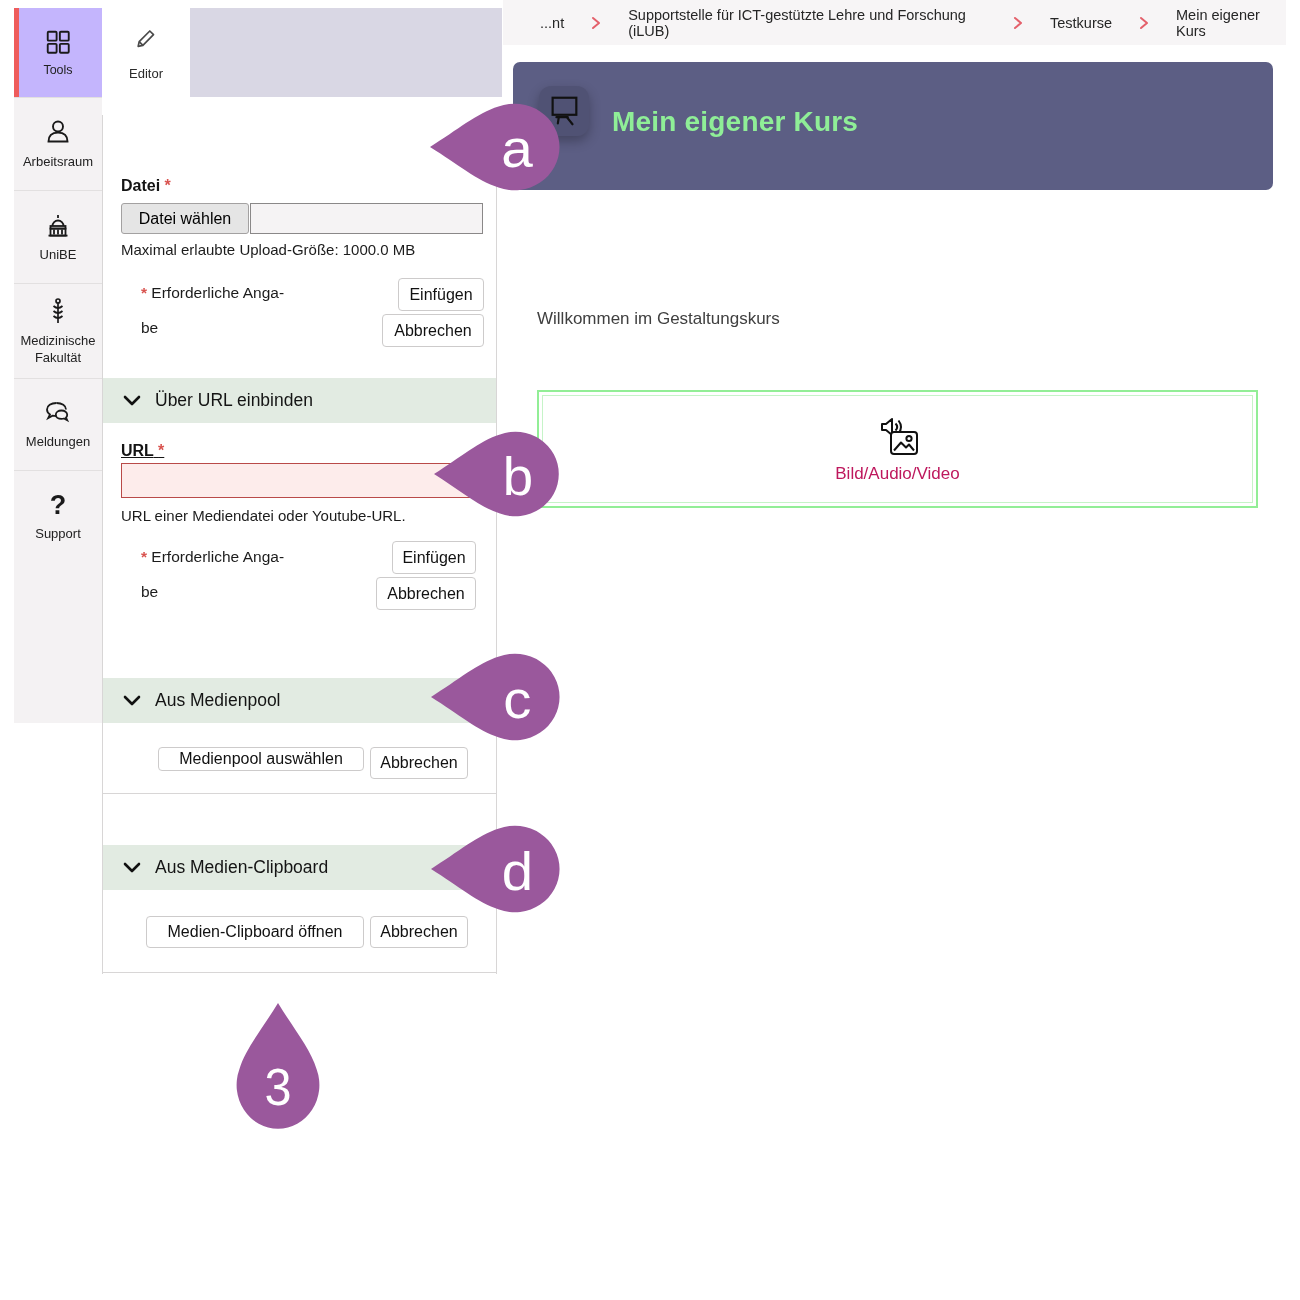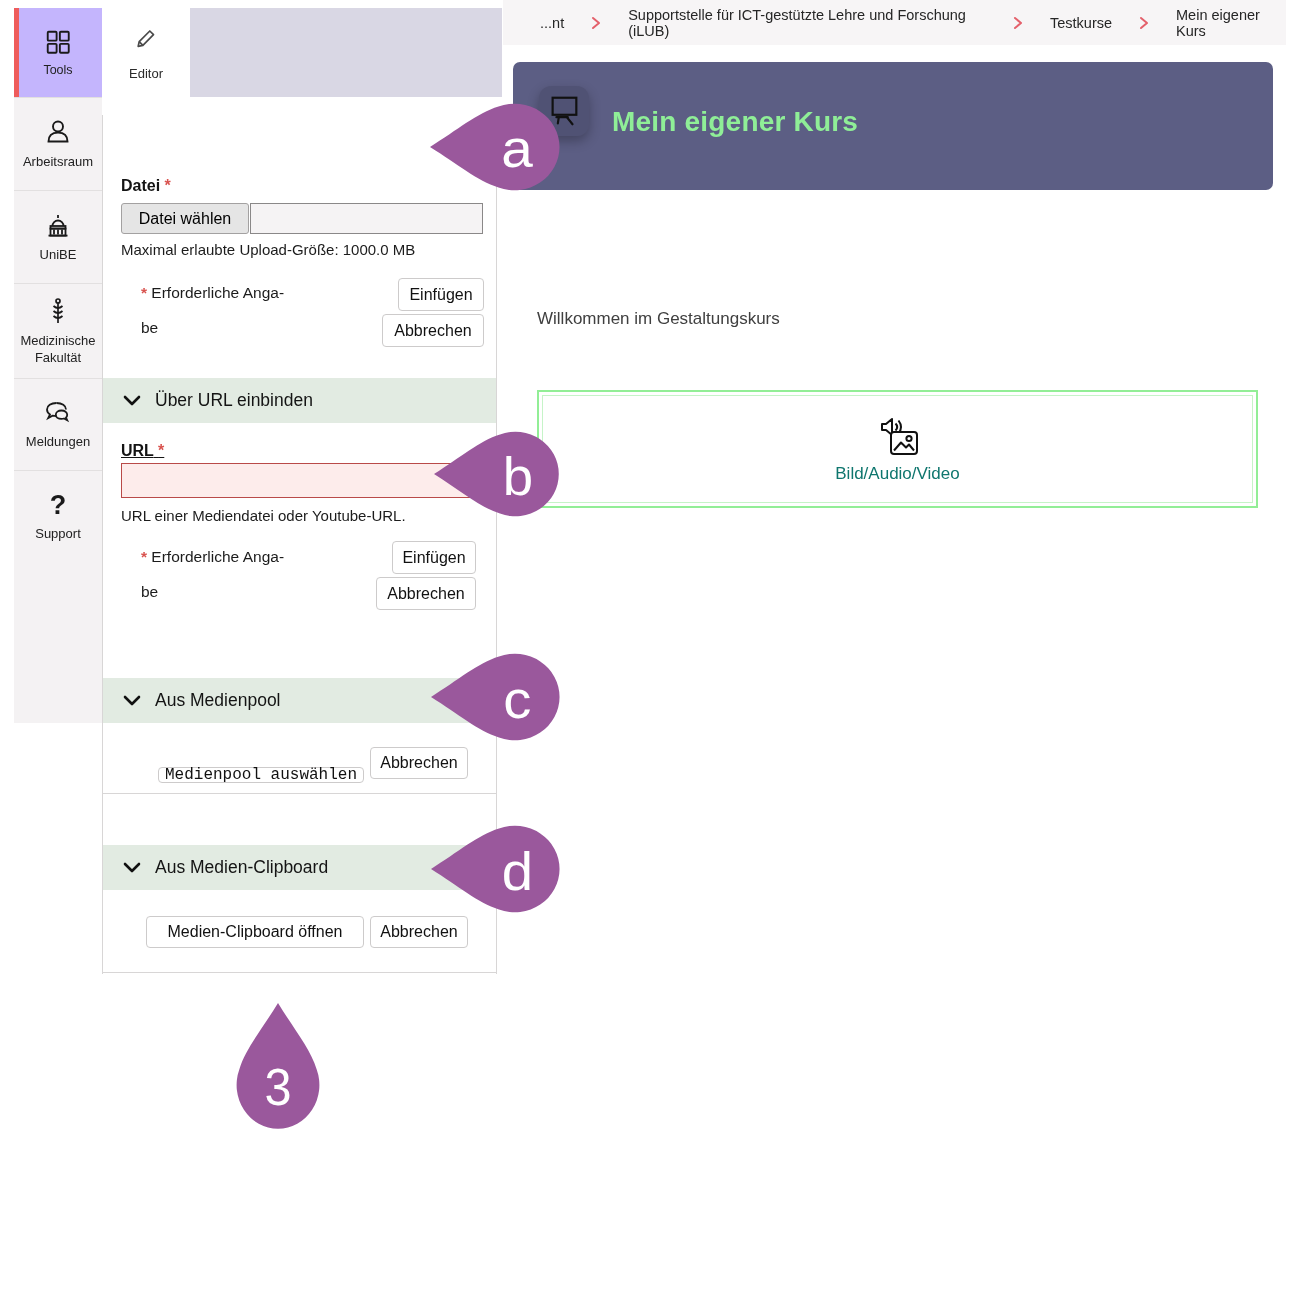--- a/index.html
+++ b/index.html
@@ -50,21 +50,21 @@
     display:flex; align-items:center; gap:27px; padding-left:37px; font-size:14.5px; color:#262626; }
   .crumb { cursor:pointer; }
   .banner { position:absolute; left:513px; top:62px; width:760px; height:128px; background:#5c5e84; border-radius:7px; }
   .banner-icon-box { position:absolute; left:26px; top:24px; width:50px; height:50px; border-radius:12px;
     background:rgba(0,0,0,0.12); box-shadow:0 5px 12px rgba(0,0,0,0.28); display:flex; align-items:center; justify-content:center; }
   .banner-title { position:absolute; left:99px; top:44px; font-size:28px; font-weight:bold; color:#8fee97; letter-spacing:0.2px; }
   .welcome { position:absolute; left:537px; top:302px; font-size:17px; color:#404040;margin-top:7px; }
   .media-box { position:absolute; left:537px; top:390px; width:721px; height:118px;
     border:2px solid #92ee96; box-shadow: inset 0 0 0 3px #ffffff, inset 0 0 0 4px #c6f4c8;
     display:flex; flex-direction:column; align-items:center; justify-content:center; gap:6px; cursor:pointer; background:#fff; }
-  .media-label { font-size:17px; color:#0f766e; }
+  .media-label { font-size:17px; color:#be185d; }
 
   
   .marker { position:absolute; pointer-events:none; }
   .marker text { font-family:"Liberation Sans", sans-serif; fill:#fff; }
 </style>
 </head>
 <body>
 
 <div id="screen">
 
@@ -190,21 +190,21 @@
     <button class="btn" style="left:273px;top:462px;width:100px;height:33px;">Abbrechen</button>
 
     <div class="sec-head" style="top:563px;">
       <span>
         <svg width="18" height="14" viewBox="0 0 18 14" fill="none" stroke="#111" stroke-width="2.6" stroke-linecap="round" stroke-linejoin="round">
             <polyline points="2,3 9,10 16,3"></polyline>
           </svg>
       </span>
       <span>Aus Medienpool</span>
     </div>
-    <button class="btn" style="left:55px;top:652px;width:206px;height:16px;font-family:Liberation Mono, monospace;">Medienpool auswählen</button>
+    <button class="btn" style="left:55px;top:632px;width:206px;height:24px;">Medienpool auswählen</button>
     <button class="btn" style="left:267px;top:632px;width:98px;height:32px;">Abbrechen</button>
     <div class="sep" style="top:678px;"></div>
 
     <div class="sec-head" style="top:730px;">
       <span>
         <svg width="18" height="14" viewBox="0 0 18 14" fill="none" stroke="#111" stroke-width="2.6" stroke-linecap="round" stroke-linejoin="round">
             <polyline points="2,3 9,10 16,3"></polyline>
           </svg>
       </span>
       <span>Aus Medien-Clipboard</span>

